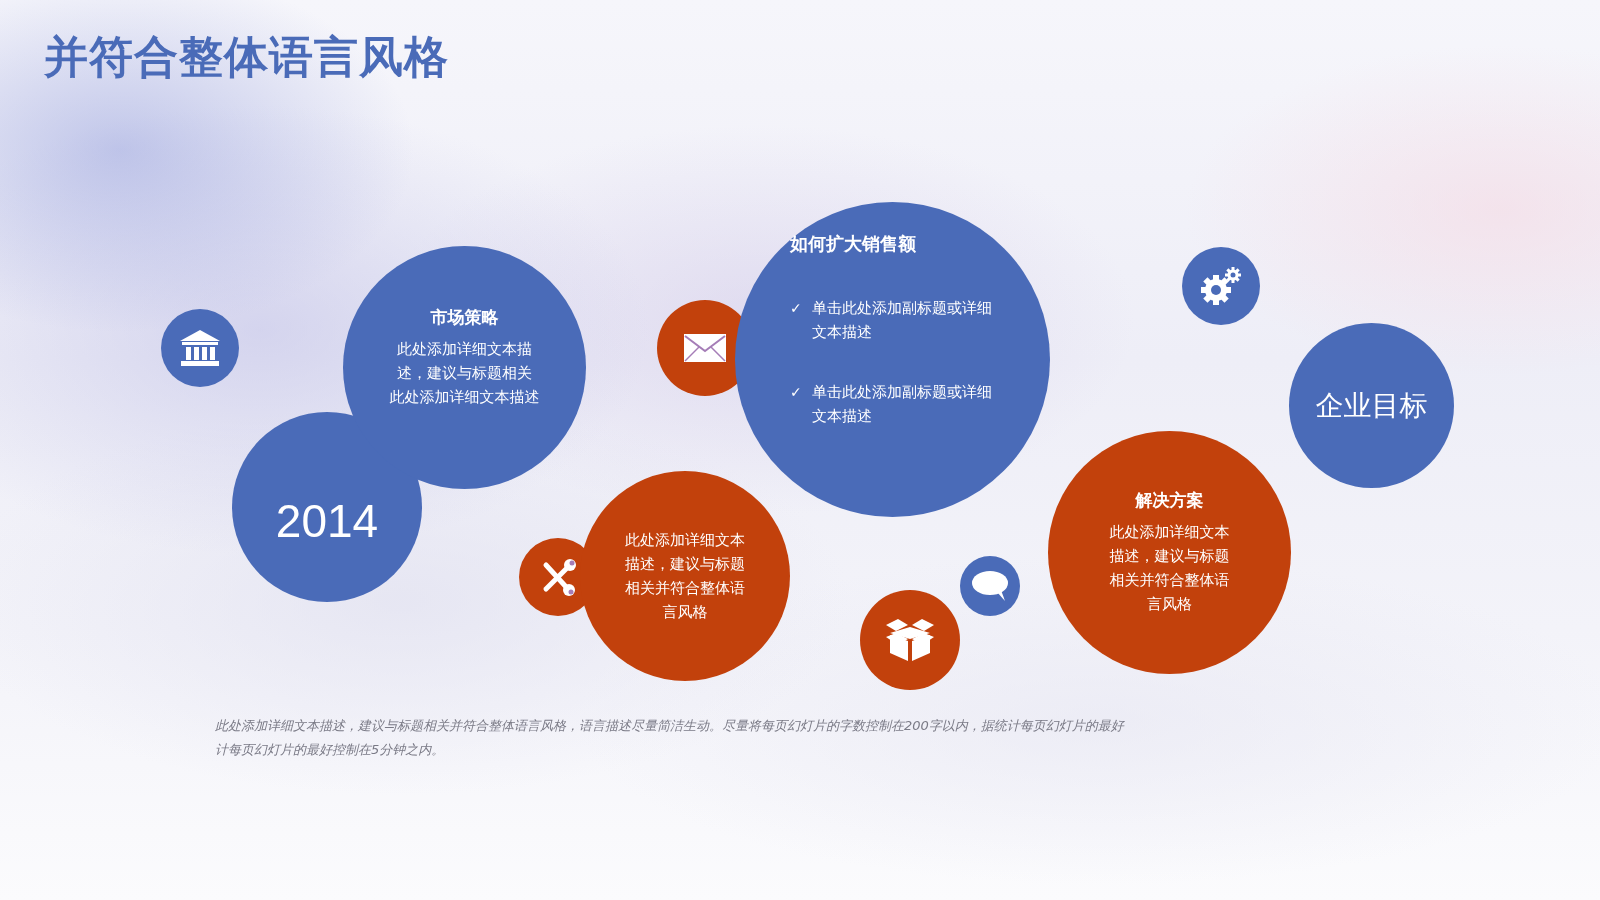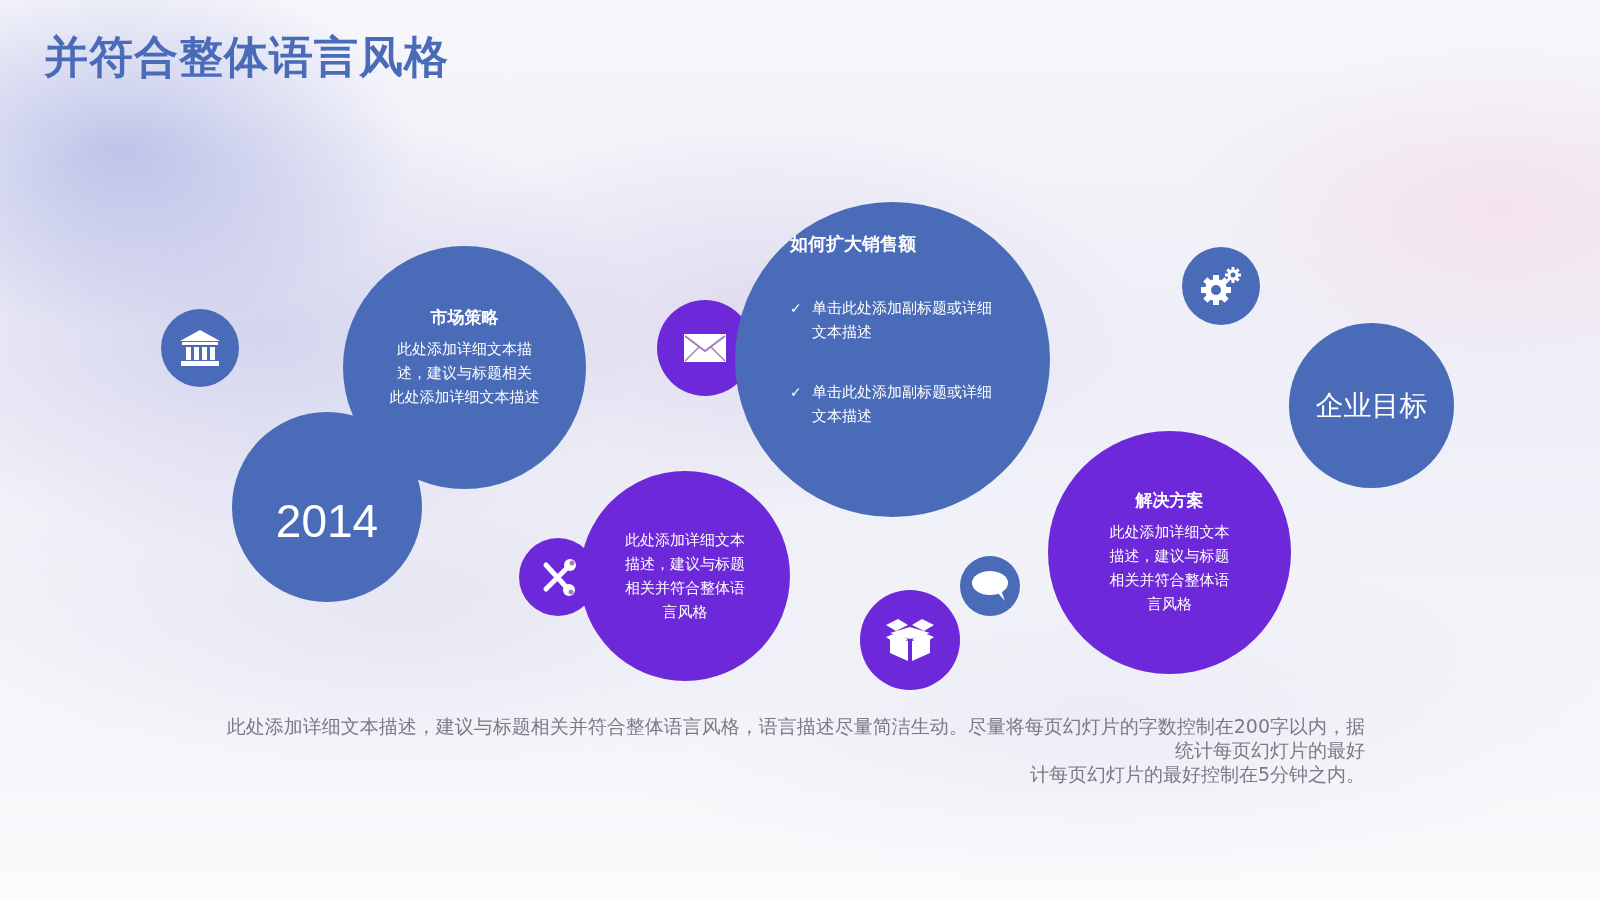--- a/index.html
+++ b/index.html
@@ -19,27 +19,27 @@
     position:absolute; left:44px; top:28px;
     font-size:44px; font-weight:bold; color:#4a6bb8; letter-spacing:1px;
     font-family:"DejaVu Sans", sans-serif;
   }
   .circle {
     position:absolute; border-radius:50%;
     display:flex; flex-direction:column; align-items:center; justify-content:center;
     color:#ffffff; text-align:center; box-sizing:border-box;
   }
   .blue { background:#4a6bb8; }
-  .purple { background:#6d28d9; }
+  .purple { background:#c2410c; }
   .icon-circle svg { display:block; }
   .c-head { font-weight:bold; font-size:17px; margin-bottom:8px; }
   .c-body { font-size:15px; line-height:24px; }
   .bottom-text {
     position:absolute; left:215px; top:714px; width:1150px;
-    text-align:right; font-size:19px; line-height:24px; color:#7a7a86;
+    text-align:left; font-size:13px; line-height:24px; color:#7a7a86;font-style:italic;
   }
   .bullet { display:flex; align-items:flex-start; font-size:15px; line-height:24px; margin-top:6px; text-align:left; }
   .bullet .chk { width:22px; flex:none; font-size:14px; }
 </style>
 </head>
 <body>
 
 <div class="title">并符合整体语言风格</div>
 
 <div class="circle blue icon-circle" style="left:161px; top:309px; width:78px; height:78px;">

